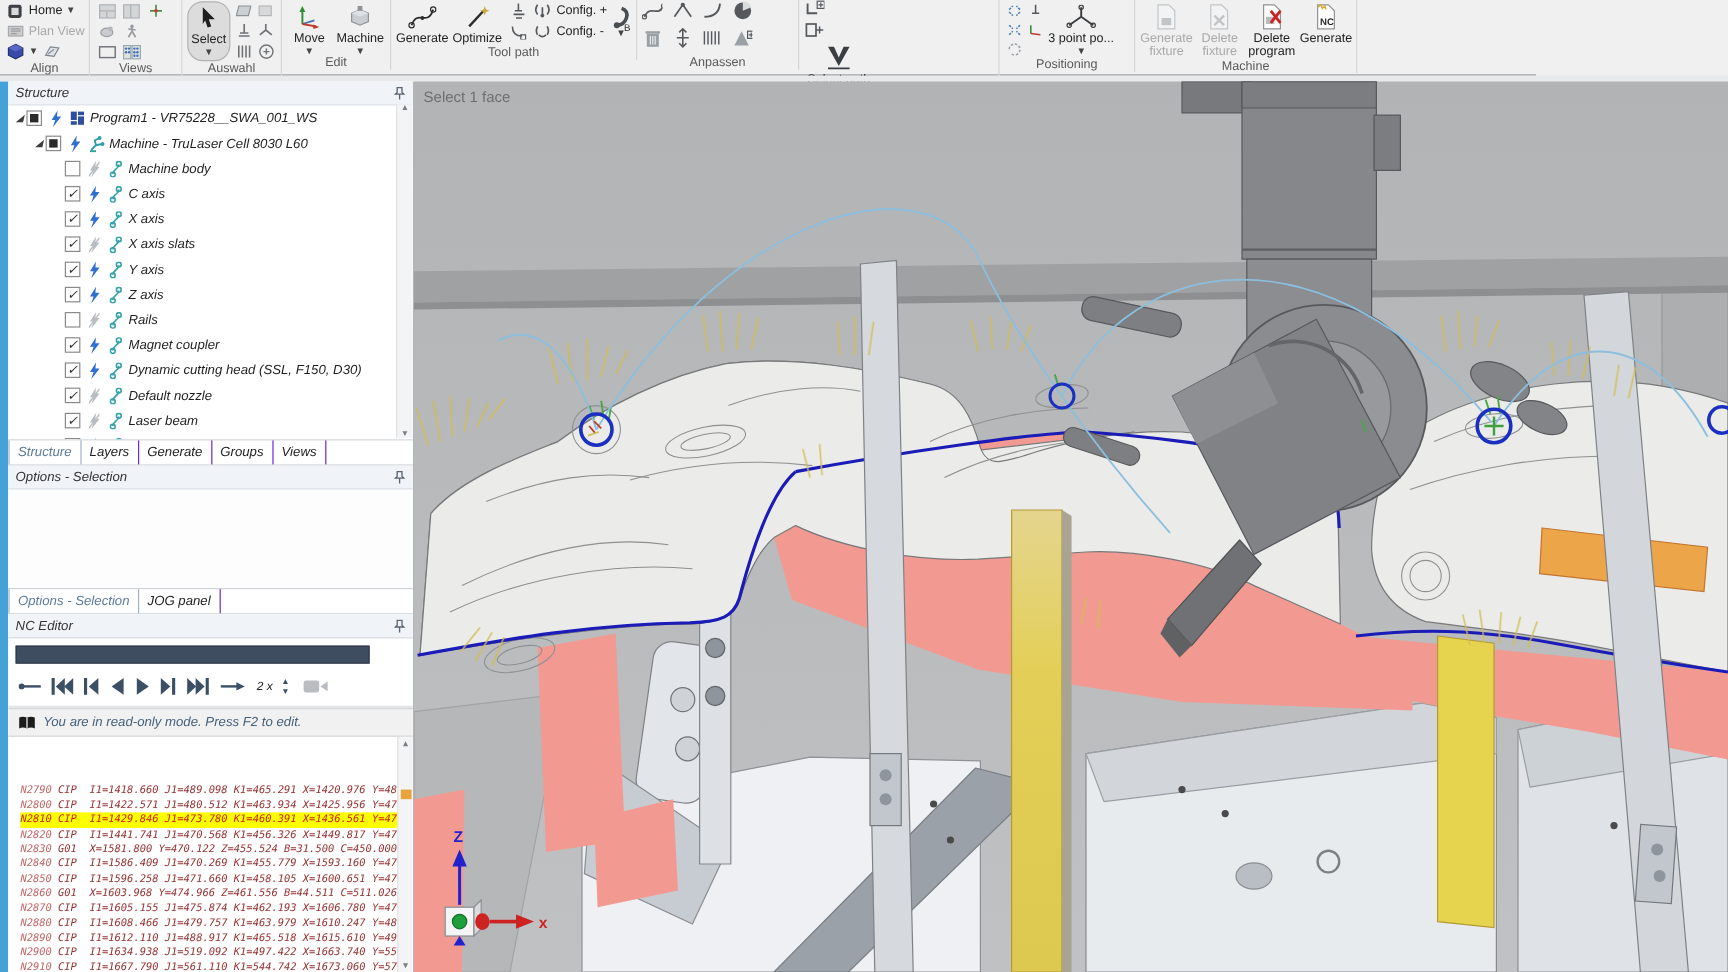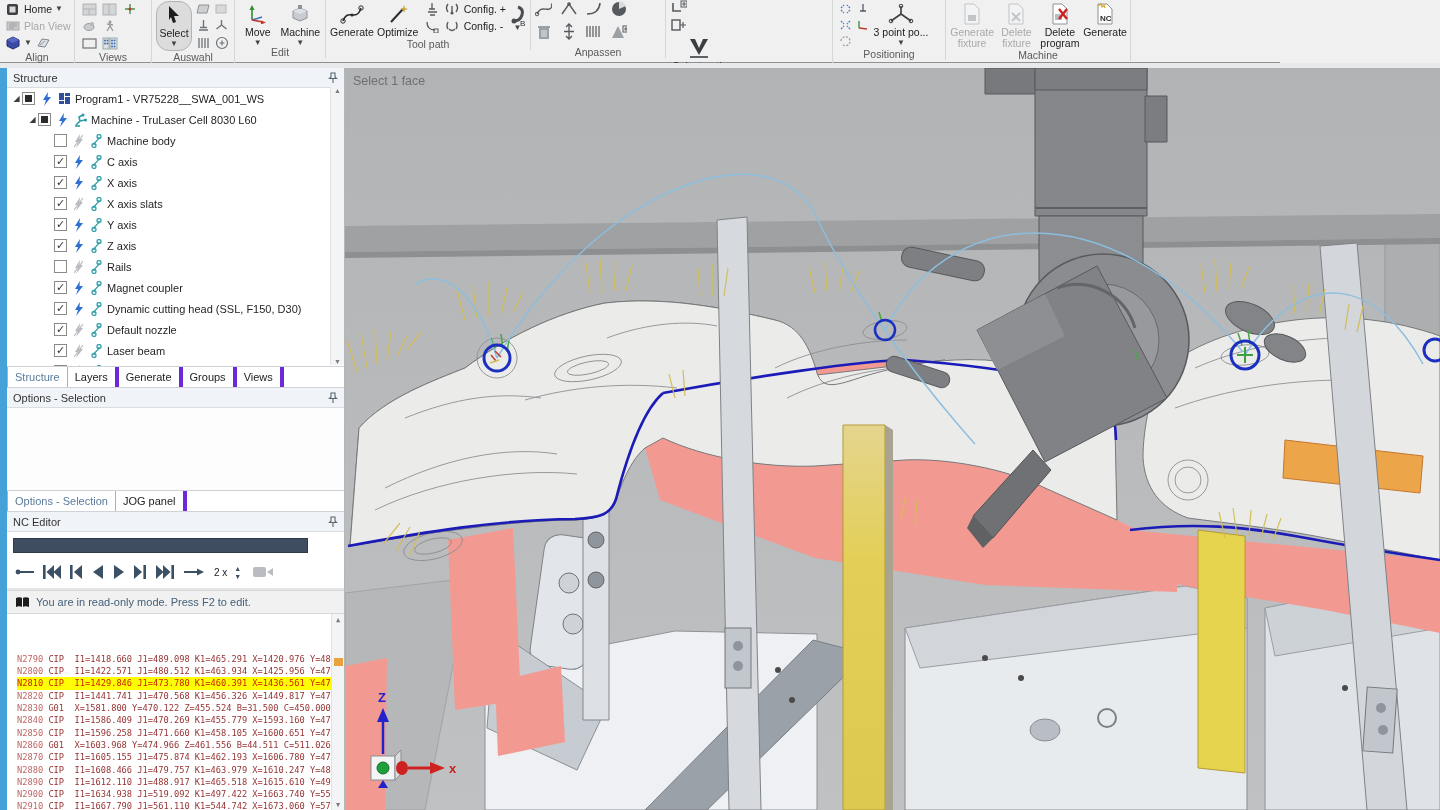--- a/index.html
+++ b/index.html
@@ -18,37 +18,37 @@
           width:46px;font-size:10.5px;text-align:center;line-height:11px;gap:2px;padding-top:2px;color:#222;}
   .bigbtn.disabled{color:#a9a9a9;}
   .bigbtn .bicon{height:22px;display:flex;align-items:center;justify-content:center;}
   .caret{font-size:8px;color:#444;line-height:6px;}
   .icbox{display:inline-flex;align-items:center;justify-content:center;width:17px;height:15px;}
   .selbtn{background:#dcdcdc;border:1px solid #b3b3b3;border-radius:2px;}
   .minigrid{display:grid;grid-template-columns:17px 17px;grid-auto-rows:16px;gap:1px;align-content:start;}
   
   #stripe{position:absolute;left:0;top:68px;width:7px;height:742px;background:#45a2d8;}
   #leftpanel{position:absolute;left:7px;top:68px;width:338px;height:742px;background:#fff;
-             border-right:1px solid #b4b7ba;box-sizing:border-box;}
+             border-right:1px solid #b4b7ba;box-sizing:border-box;font-style:italic;}
   .phead{height:19px;background:#f0f3f7;border-bottom:1px solid #d9dde2;display:flex;align-items:center;
          padding:0 6px;font-size:11px;color:#333;justify-content:space-between;}
   .pin{width:10px;height:12px;}
   #tree{height:278px;overflow:hidden;position:relative;background:#fff;}
   .trow{display:flex;align-items:center;height:21px;font-size:11px;white-space:nowrap;}
   .texp{width:11px;text-align:center;font-size:8px;color:#3c3c3c;flex:0 0 11px;}
   .tcheck{width:13px;height:13px;border:1px solid #8a8a8a;background:#fff;flex:0 0 13px;margin-right:4px;
           display:flex;align-items:center;justify-content:center;font-size:11px;color:#333;box-sizing:border-box;}
   .tcheck .fillsq{width:7px;height:7px;background:#2b2b2b;}
   .ticon{width:15px;flex:0 0 15px;margin-right:3px;display:flex;justify-content:center;}
   .tlabel{color:#1f1f1f;}
   .treescroll{position:absolute;right:0;top:0;width:13px;height:278px;background:#f3f4f6;border-left:1px solid #e0e2e5;
               display:flex;flex-direction:column;justify-content:space-between;align-items:center;font-size:7px;color:#7a7e83;}
   .tabbar{height:20px;border-top:1px solid #cfd3d8;border-bottom:1px solid #cfd3d8;display:flex;align-items:stretch;
           font-size:11px;background:#fff;}
-  .tab{display:flex;align-items:center;padding:0 7px;border-right:4px solid #6d28d9;color:#222;}
+  .tab{display:flex;align-items:center;padding:0 7px;border-right:1px solid #6d28d9;color:#222;}
   .tab.active{border:1px solid #9fb4c8;border-top:none;border-bottom:none;color:#5b7a9d;}
   #optionsbody{height:82px;background:#fdfdfe;}
   #ncwrap{background:#fff;}
   #scrubrow{height:22px;display:flex;align-items:center;padding:2px 6px 0 6px;}
   #scrubbar{width:293px;height:13px;background:#3f4d61;border:1px solid #2f3a49;}
   #transport{height:32px;display:flex;align-items:center;gap:7px;padding:0 4px 0 8px;border-bottom:2px solid #e3e5e8;}
   .tbtn{display:flex;align-items:center;justify-content:center;height:24px;}
   #speed{font-size:10px;color:#222;margin-left:2px;}
   #spinner{display:flex;flex-direction:column;gap:1px;font-size:7px;color:#3c5065;line-height:7px;}
   #msgbar{height:22px;background:#f1f1f1;border-top:1px solid #d8d8d8;border-bottom:1px solid #d8d8d8;

